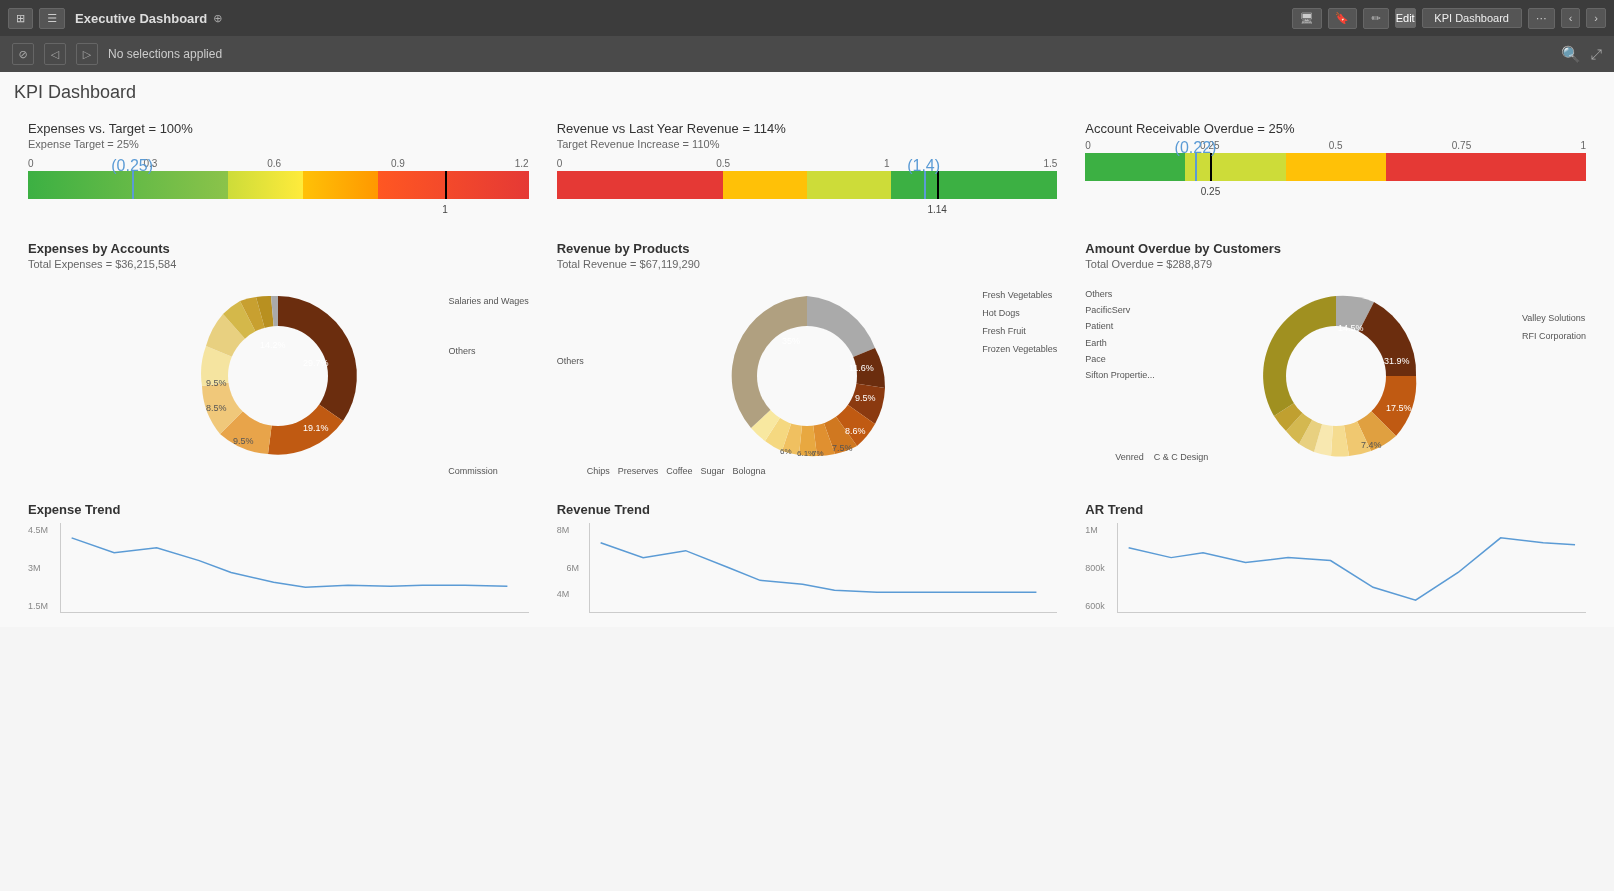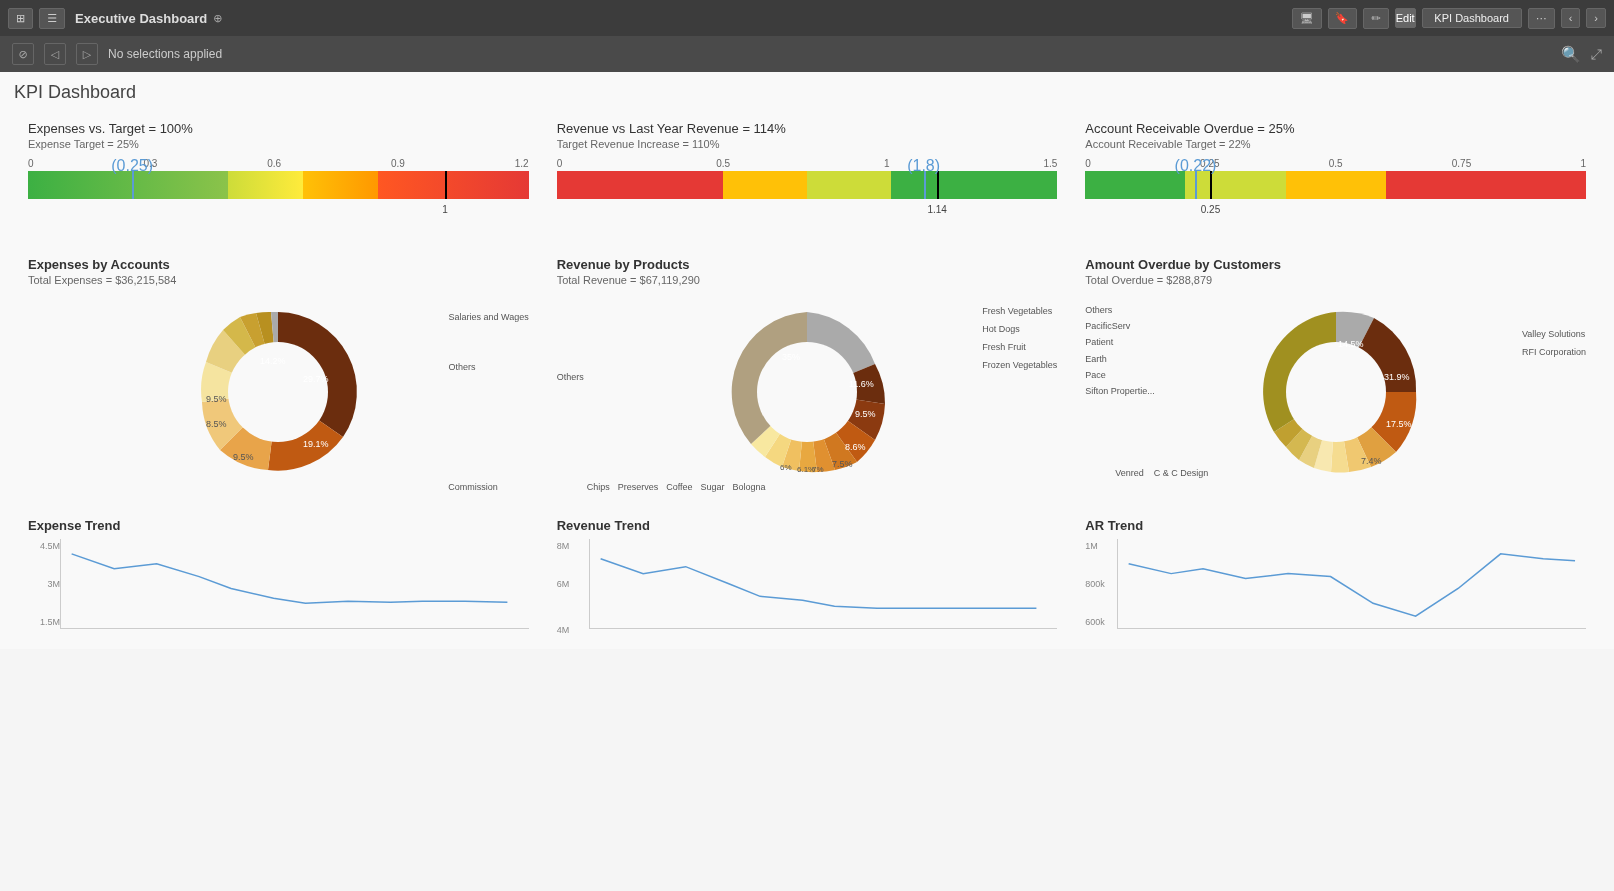--- a/index.html
+++ b/index.html
@@ -187,21 +187,21 @@
       font-size: 16px;
       color: #5b9bd5;
       transform: translateX(-50%);
     }
 
     
     .chart-section {
       display: grid;
       grid-template-columns: 1fr 1fr 1fr;
       gap: 0;
-      margin-top: 16px;
+      margin-top: 0;
     }
 
     .chart-panel {
       padding: 8px 14px 14px 14px;
       background: #f9f9f9;
     }
 
     .chart-title {
       font-size: 13px;
       font-weight: bold;
@@ -340,29 +340,28 @@
           <div class="gauge-bar">
             <div class="gauge-segment" style="width:33.3%;background:#e53935;"></div>
             <div class="gauge-segment" style="width:16.7%;background:#ffc107;"></div>
             <div class="gauge-segment" style="width:16.7%;background:#cddc39;"></div>
             <div class="gauge-segment" style="width:33.3%;background:#3cb043;"></div>
           </div>
 
           <div class="gauge-marker" style="left:76%;"></div>
           <span class="gauge-label-value" style="left:76%;bottom:-16px;font-size:10px;color:#444;">1.14</span>
 
-          <span class="gauge-label-blue" style="left:73.3%;color:#5b9bd5;">(1.8)</span>
+          <span class="gauge-label-blue" style="left:73.3%;color:#5b9bd5;">(1.4)</span>
           <div style="position:absolute;top:0;left:73.3%;width:2px;height:100%;background:#5b9bd5;"></div>
         </div>
       </div>
     </div>
 
     <div class="kpi-panel">
       <div class="kpi-title">Account Receivable Overdue = 25%</div>
-      <div class="kpi-subtitle">Account Receivable Target = 22%</div>
       <div class="gauge-container">
         <div class="gauge-axis">
           <span>0</span>
             <span>0.25</span>
             <span>0.5</span>
             <span>0.75</span>
             <span>1</span>
         </div>
         <div class="gauge-bar-wrapper">
           <div class="gauge-bar">
@@ -543,39 +542,39 @@
       </div>
     </div>
 
   </div>
 
   <div class="trend-section">
 
     <div class="trend-panel">
       <div class="trend-title">Expense Trend</div>
       <div style="display:flex;align-items:flex-start;">
-        <div style="width:32px;flex-shrink:0;font-size:9px;color:#888;padding-top:2px;text-align:right;">
+        <div style="width:32px;flex-shrink:0;font-size:9px;color:#888;padding-top:2px;">
           <div style="margin-bottom:28px;">4.5M</div>
           <div style="margin-bottom:28px;">3M</div>
           <div>1.5M</div>
         </div>
         <div class="trend-chart" style="flex:1;height:90px;border-left:1px solid #ccc;border-bottom:1px solid #ccc;overflow:hidden;">
           <svg viewBox="0 0 440 90" preserveAspectRatio="none" style="width:100%;height:100%;">
             <polyline points="10,15 50,30 90,25 130,38 160,50 200,60 230,65 270,63 310,64 340,63 380,63 420,64" fill="none" stroke="#5b9bd5" stroke-width="1.5"></polyline>
           </svg>
         </div>
       </div>
     </div>
 
     <div class="trend-panel">
       <div class="trend-title">Revenue Trend</div>
       <div style="display:flex;align-items:flex-start;">
         <div style="width:32px;flex-shrink:0;font-size:9px;color:#888;padding-top:2px;">
           <div style="margin-bottom:28px;">8M</div>
-          <div style="margin-bottom:36px;">6M</div>
+          <div style="margin-bottom:16px;text-align:center;">6M</div>
           <div>4M</div>
         </div>
         <div class="trend-chart" style="flex:1;height:90px;border-left:1px solid #ccc;border-bottom:1px solid #ccc;overflow:hidden;">
           <svg viewBox="0 0 440 90" preserveAspectRatio="none" style="width:100%;height:100%;">
             <polyline points="10,20 50,35 90,28 130,45 160,58 200,62 230,68 270,70 310,70 340,70 380,70 420,70" fill="none" stroke="#5b9bd5" stroke-width="1.5"></polyline>
           </svg>
         </div>
       </div>
     </div>
 

